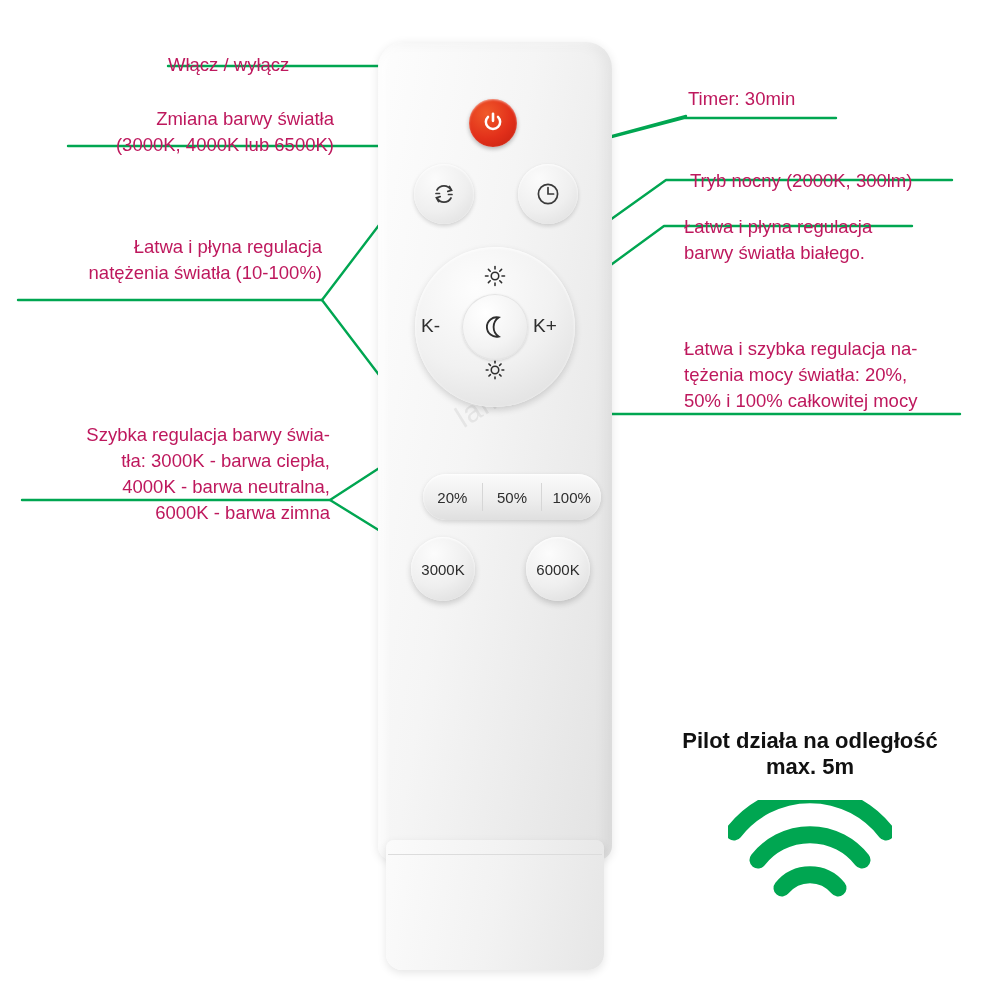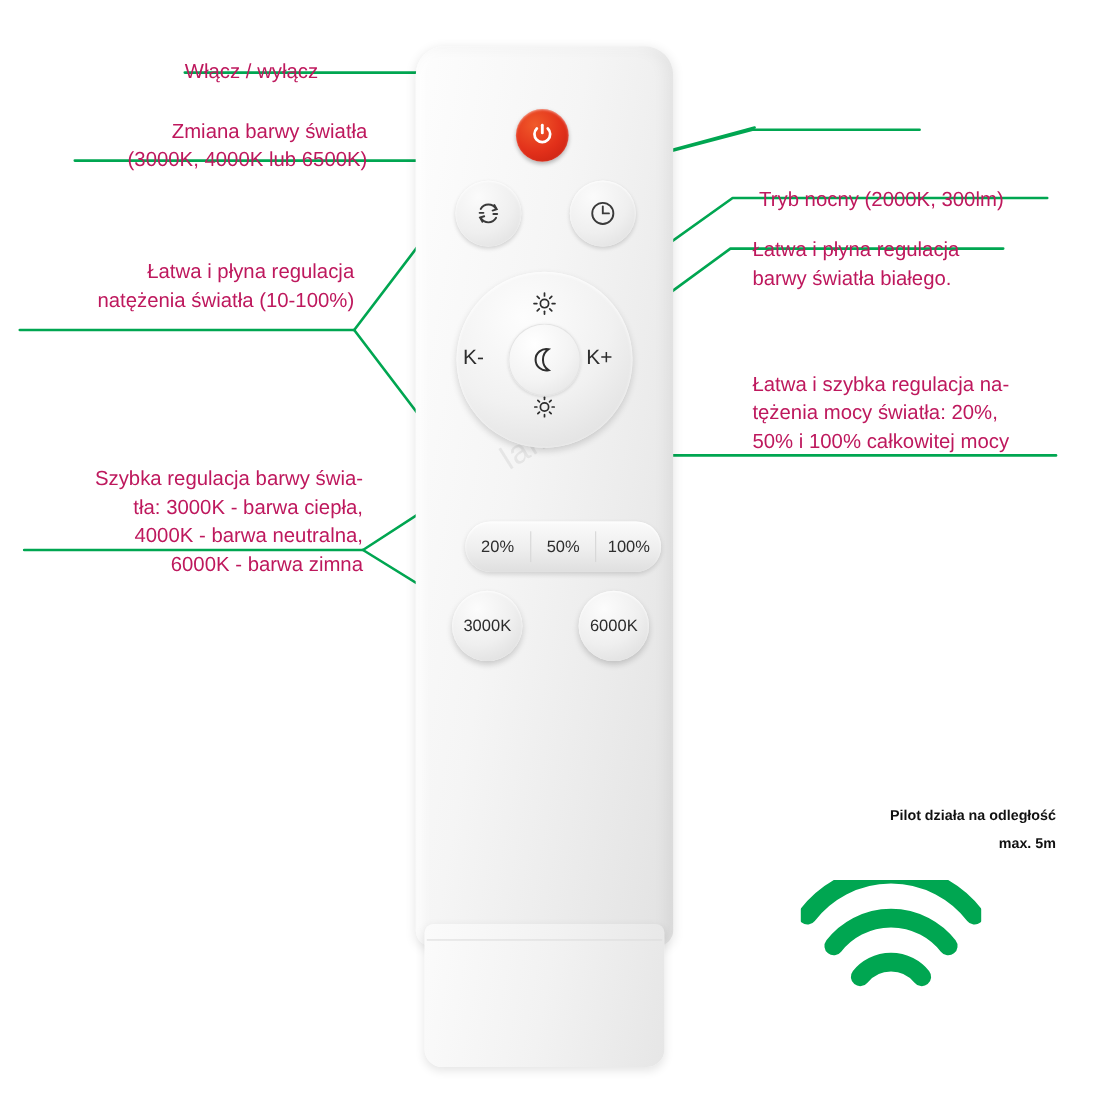--- a/index.html
+++ b/index.html
@@ -201,22 +201,22 @@
     white-space: pre-line;
   }
   .label.right-al { text-align: right; }
 
   
   .range-note {
     position: absolute;
     left: 660px;
     top: 728px;
     width: 300px;
-    text-align: right;
-    font-size: 13px;
+    text-align: center;
+    font-size: 22px;
     line-height: 26px;
     font-weight: bold;
     color: #111111;
     white-space: pre-line;
   }
   .wifi {
     position: absolute;
     left: 728px;
     top: 800px;
     width: 164px;
@@ -360,20 +360,21 @@
 
     <div class="btn-k btn-3000">3000K</div>
     <div class="btn-k btn-6000">6000K</div>
   </div>
 
   <div class="label" style="left:168px; top:52px; width:220px;">Włącz / wyłącz</div>
 
   <div class="label right-al" style="left:44px; top:106px; width:290px;">Zmiana barwy światła
 (3000K, 4000K lub 6500K)</div>
 
+  <div class="label" style="left:688px; top:86px; width:290px;">Timer: 30min</div>
 
   <div class="label" style="left:690px; top:168px; width:300px;">Tryb nocny (2000K, 300lm)</div>
 
   <div class="label" style="left:684px; top:214px; width:290px;">Łatwa i płyna regulacja
 barwy światła białego.</div>
 
   <div class="label right-al" style="left:24px; top:234px; width:298px;">Łatwa i płyna regulacja
 natężenia światła (10-100%)</div>
 
   <div class="label" style="left:684px; top:336px; width:310px;">Łatwa i szybka regulacja na-

